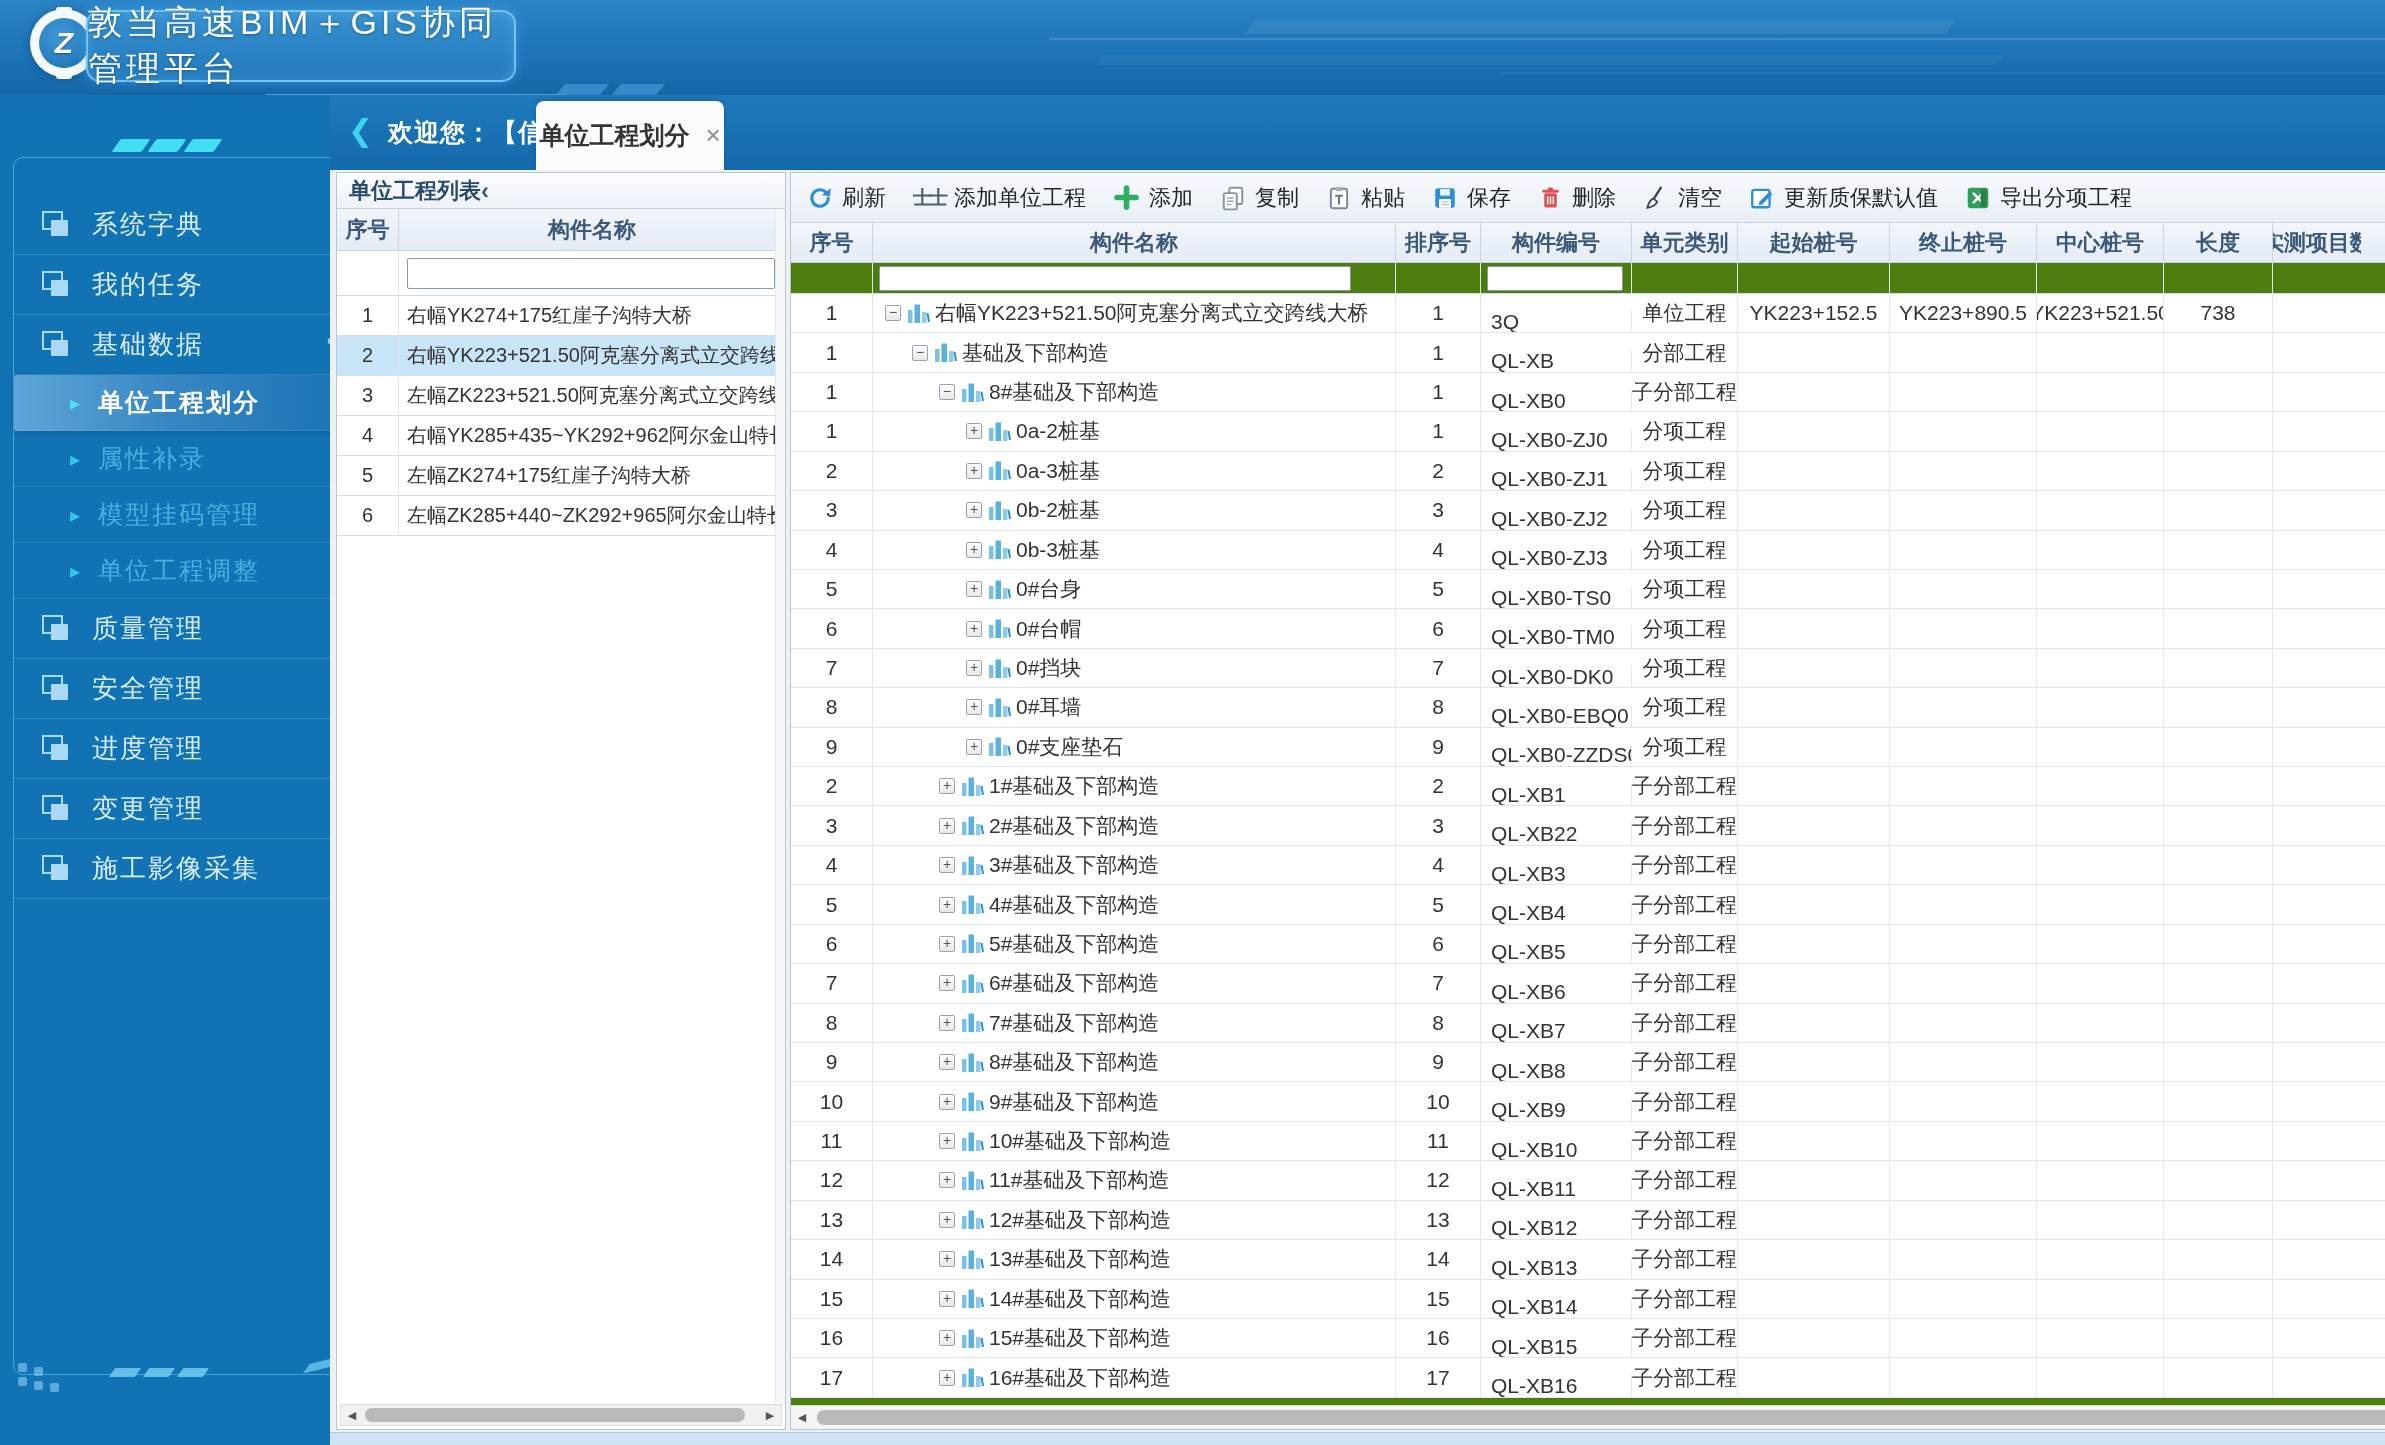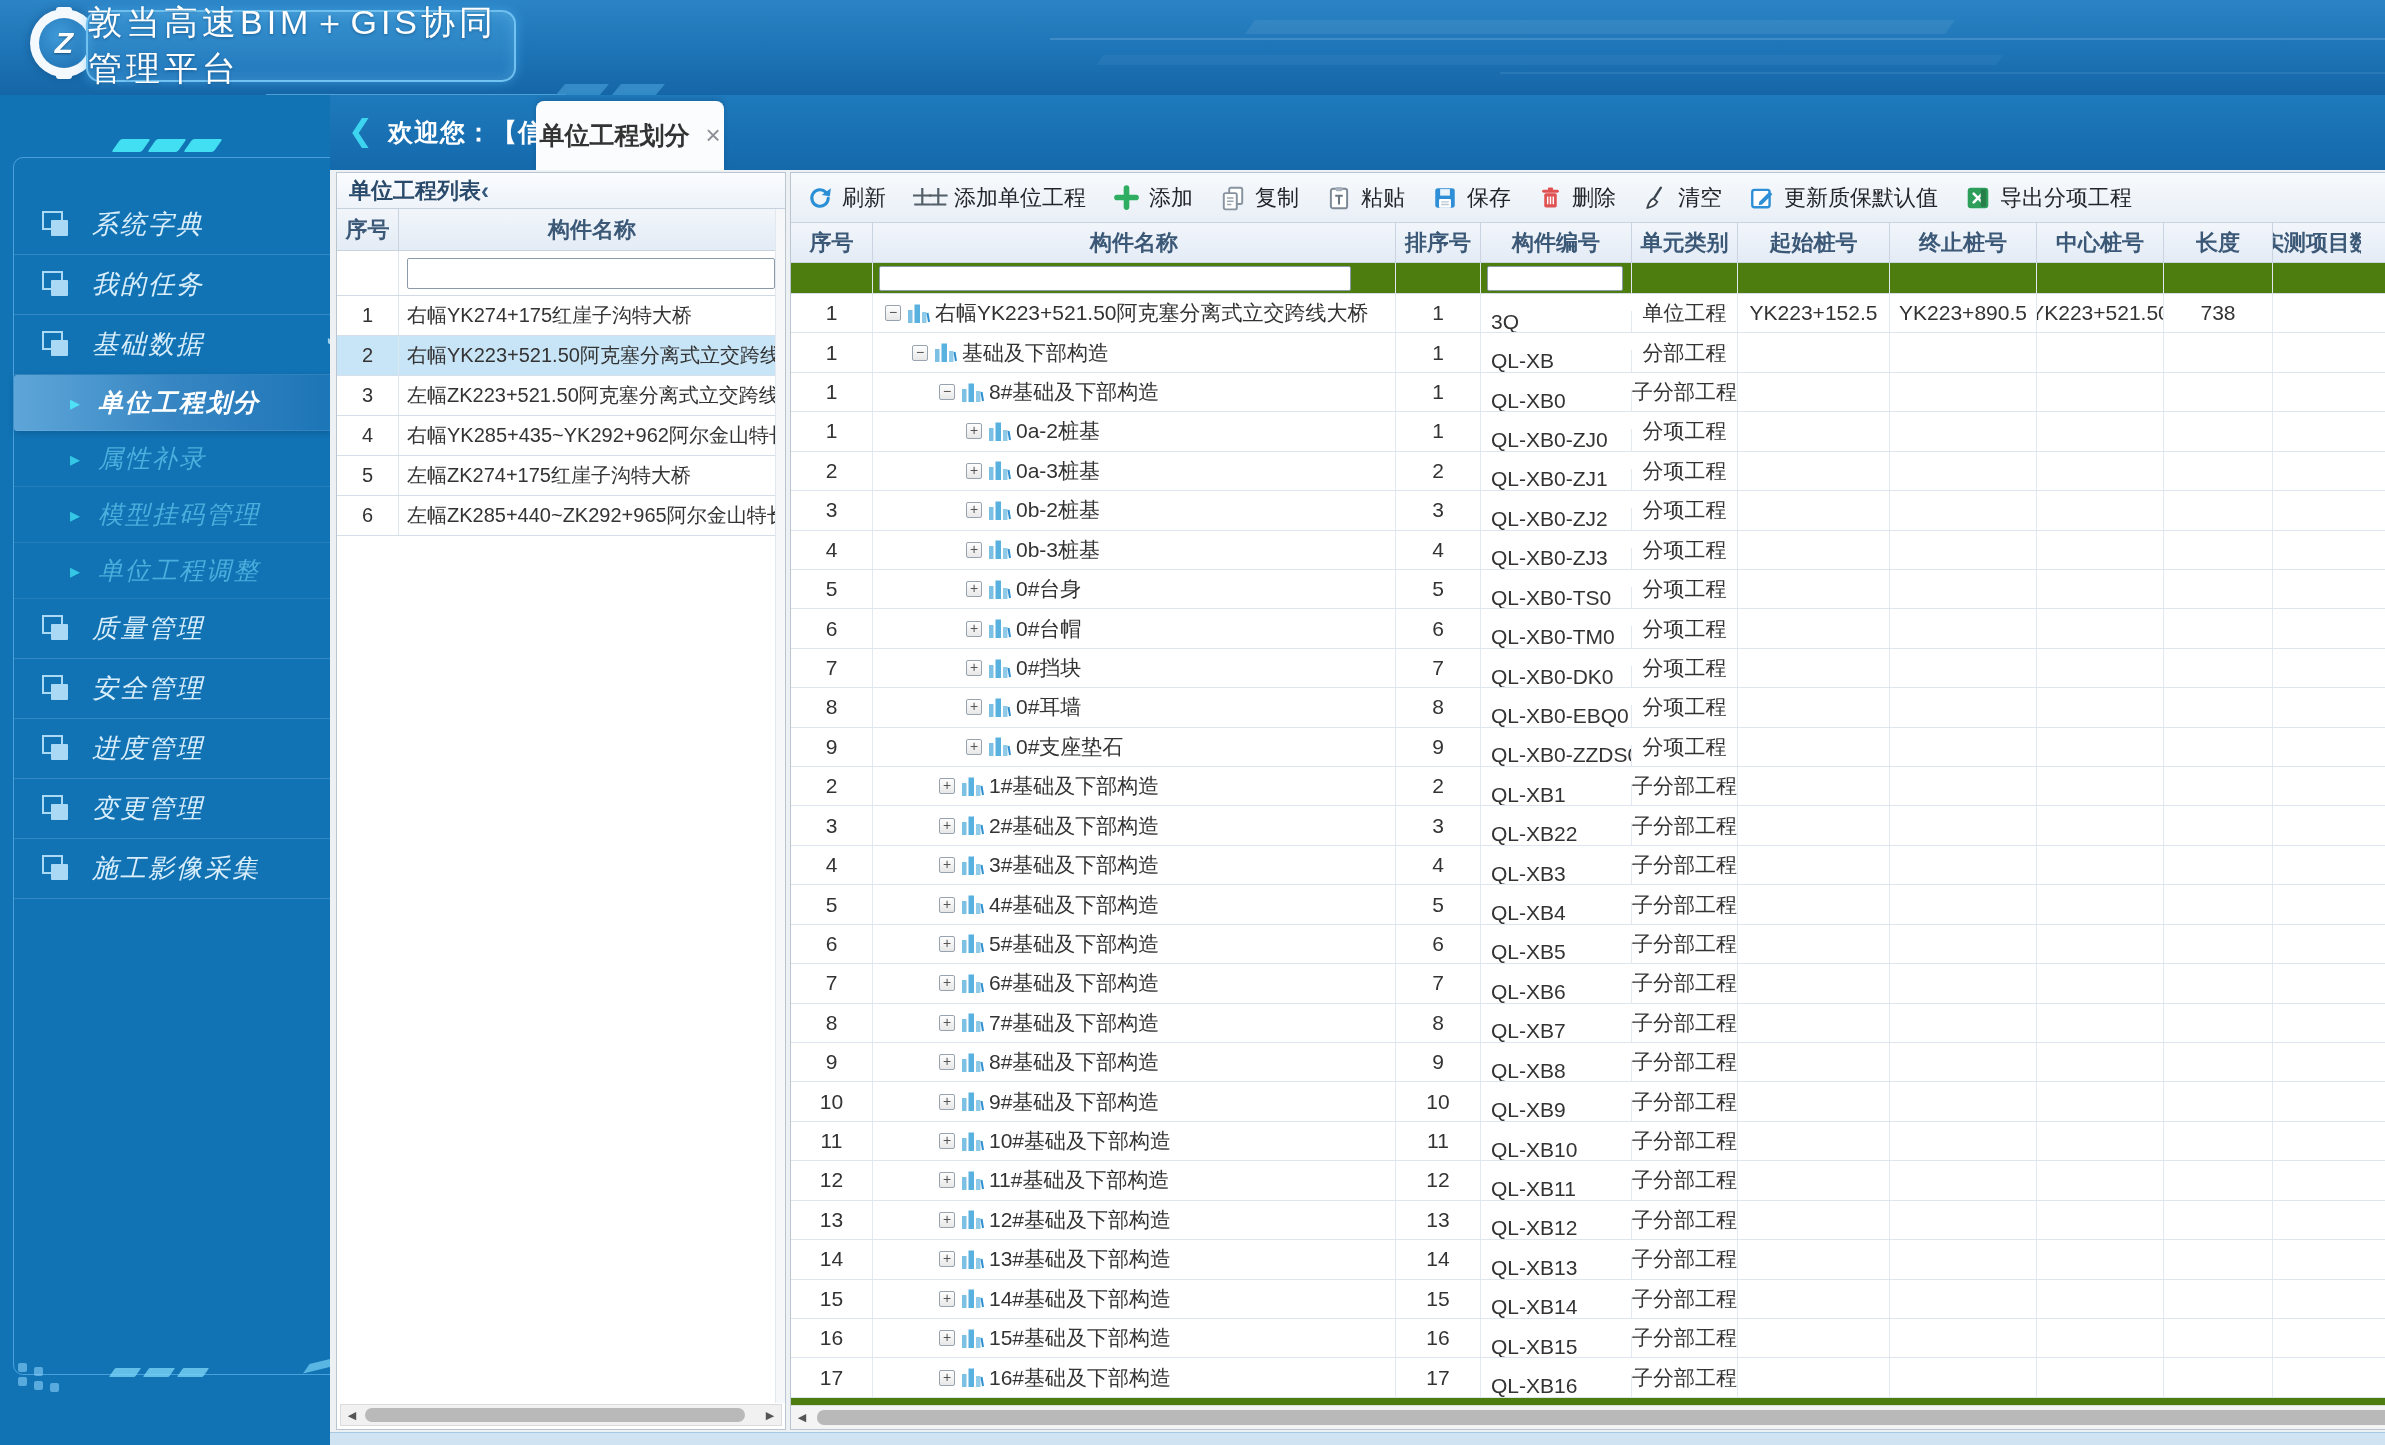--- a/index.html
+++ b/index.html
@@ -22,21 +22,21 @@
     background:linear-gradient(180deg,#3691cf 0%,#2279bc 100%);
     border:2px solid rgba(125,205,248,.85); border-radius:14px;
     box-shadow:0 0 12px rgba(90,190,255,.45), inset 0 0 14px rgba(150,215,255,.25);
     display:flex; align-items:center; justify-content:center; }
   .title-plate .t { color:#fff; font-size:34px; font-weight:normal; letter-spacing:4px; text-shadow:0 1px 3px rgba(0,40,80,.4); }
   .hdr-deco-line { position:absolute; left:268px; top:88px; width:300px; height:8px;
     border-bottom:2px solid rgba(120,195,240,.6); transform:skewX(-40deg); }
   .hdr-deco-par { position:absolute; top:84px; height:12px; background:#3f97d0; transform:skewX(-40deg); opacity:.75; }
 
   
-  .sidebar { position:absolute; left:0; top:95px; width:380px; height:1350px; background:#1173b4; overflow:hidden;font-style:italic; }
+  .sidebar { position:absolute; left:0; top:95px; width:380px; height:1350px; background:#1173b4; overflow:hidden; }
   .cyan-dash { position:absolute; top:44px; width:30px; height:13px; background:#42dff2; transform:skewX(-35deg); border-radius:2px; }
   .side-frame { position:absolute; left:13px; right:15px; top:62px; bottom:70px;
     border:1px solid rgba(130,205,255,.5); border-radius:10px; pointer-events:none; }
   .frame-dots { position:absolute; left:18px; bottom:48px; width:60px; height:34px; pointer-events:none; }
   .frame-dots i { position:absolute; width:9px; height:9px; background:rgba(150,215,255,.55); border-radius:2px; }
   .frame-dash-b { position:absolute; bottom:68px; height:9px; background:rgba(120,210,245,.8); transform:skewX(-35deg); border-radius:1px; pointer-events:none; }
   .frame-diag { position:absolute; right:24px; bottom:78px; width:44px; height:10px; background:rgba(120,210,245,.7); transform:skewX(-45deg) rotate(-18deg); pointer-events:none; }
   .menu { position:absolute; left:14px; right:16px; top:100px; }
   .side-item { height:60px; display:flex; align-items:center; padding:0 14px 0 28px;
     border-bottom:1px solid rgba(170,220,250,.22); color:#d9eefb; font-size:26px; letter-spacing:2px; cursor:pointer; }

